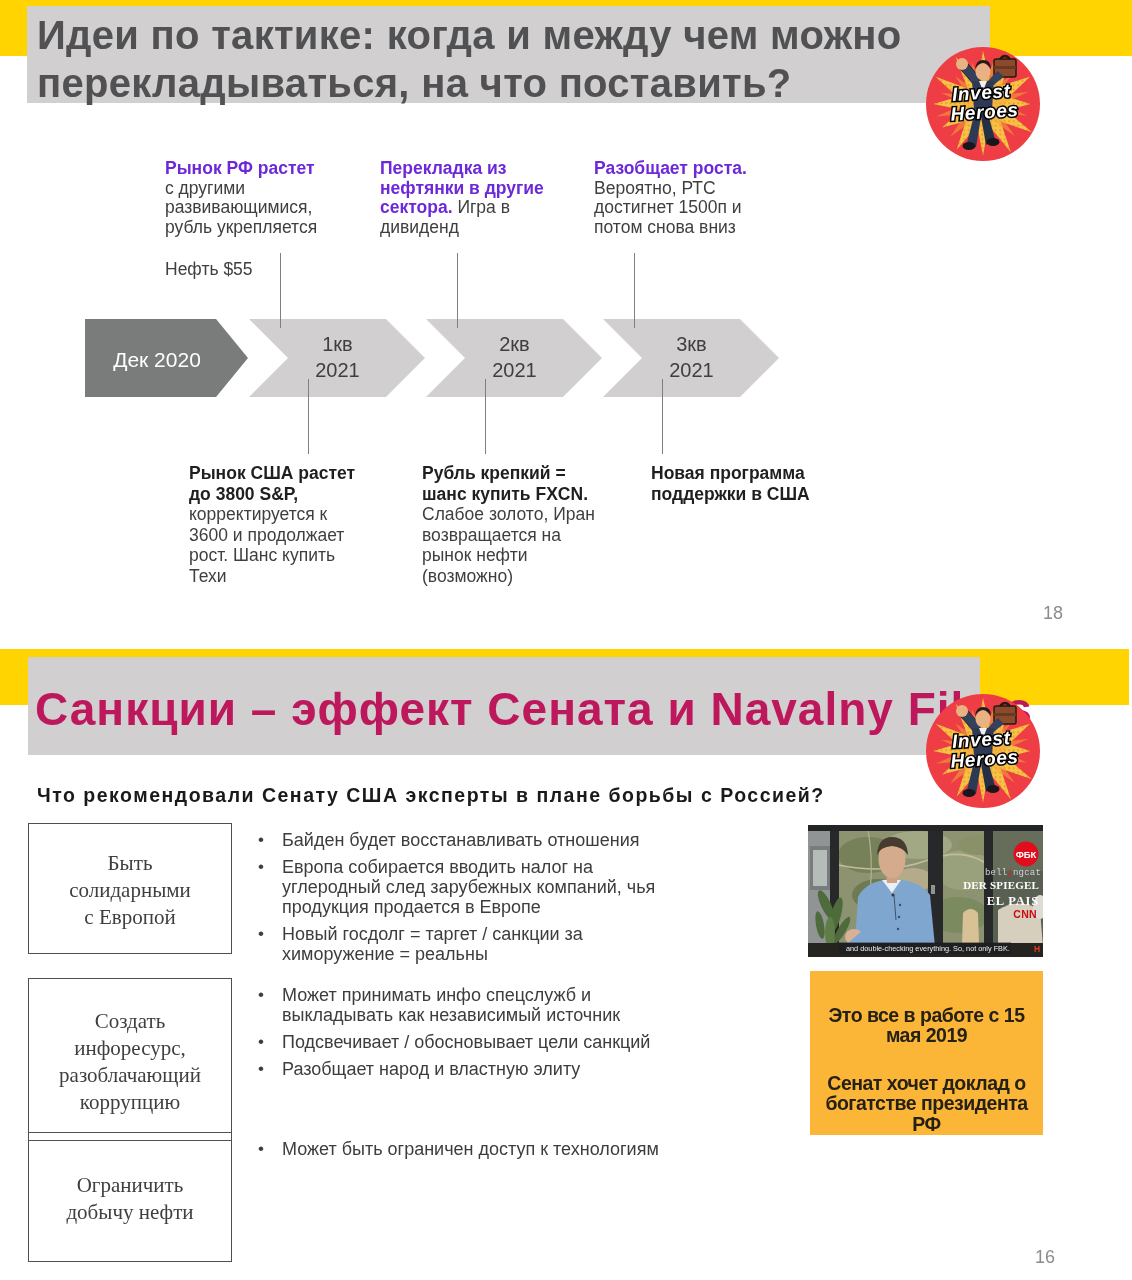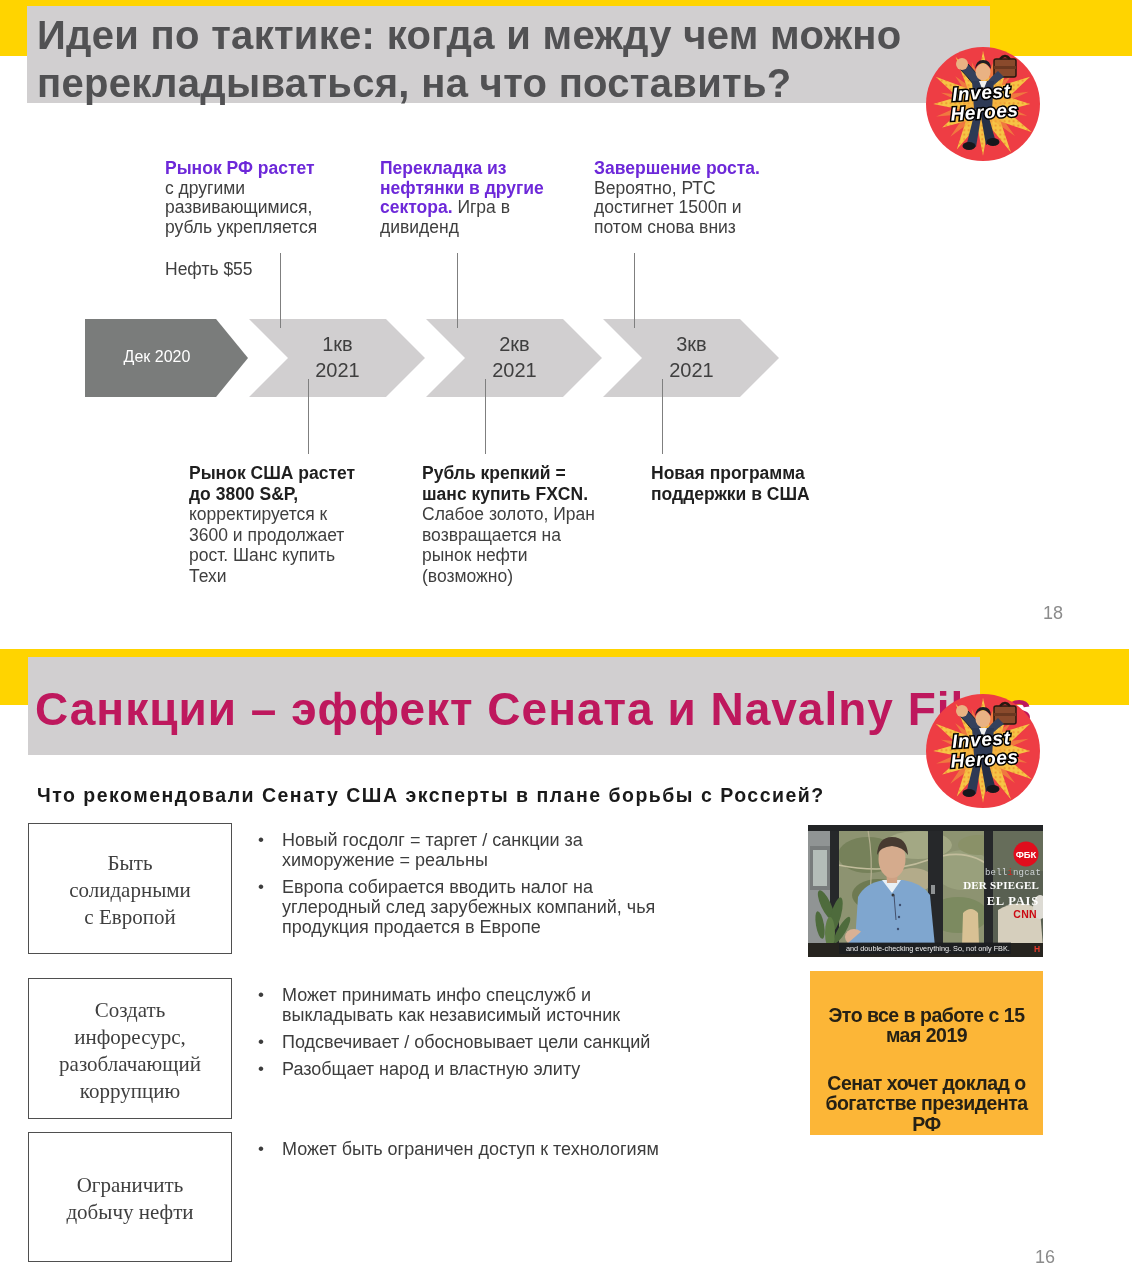--- a/index.html
+++ b/index.html
@@ -44,24 +44,24 @@
 <div id="ys1" class="abs"></div>
 <div id="gb1" class="abs"></div>
 <div id="title1" class="abs">Идеи по тактике: когда и между чем можно<br>перекладываться, на что поставить?</div>
 
 <div class="abs note" style="left:165px;top:159px;">
 <b>Рынок РФ растет</b><br>с другими<br>развивающимися,<br>рубль укрепляется</div>
 <div class="abs note" style="left:165px;top:260px;">Нефть $55</div>
 <div class="abs note" style="left:380px;top:159px;">
 <b>Перекладка из<br>нефтянки в другие<br>сектора.</b> Игра в<br>дивиденд</div>
 <div class="abs note" style="left:594px;top:159px;">
-<b>Завершение роста.</b><br>Вероятно, РТС<br>достигнет 1500п и<br>потом снова вниз</div>
+<b>Разобщает роста.</b><br>Вероятно, РТС<br>достигнет 1500п и<br>потом снова вниз</div>
 
 <div class="pent" style="left:85px;width:163px;">
-  <div style="width:163px;text-align:center;margin-top:29px;font-size:16px;color:#fff;padding-right:19px;box-sizing:border-box;">Дек 2020</div>
+  <div style="width:163px;text-align:center;margin-top:29px;font-size:21px;color:#fff;padding-right:19px;box-sizing:border-box;">Дек 2020</div>
 </div>
 <div class="chev" style="left:249px;">
     <div class="t">1кв<br>2021</div>
   </div>
 <div class="chev" style="left:426px;">
     <div class="t">2кв<br>2021</div>
   </div>
 <div class="chev" style="left:603px;">
     <div class="t">3кв<br>2021</div>
   </div>
@@ -81,26 +81,27 @@
 <b>Новая программа<br>поддержки в США</b></div>
 
 <div id="pnum1" class="abs" style="left:1043px;top:603px;">18</div>
 
 <div id="ys2" class="abs"></div>
 <div id="gb2" class="abs"></div>
 <div id="title2" class="abs">Санкции – эффект Сената и Navalny Films</div>
 <div id="head2" class="abs">Что рекомендовали Сенату США эксперты в плане борьбы с Россией?</div>
 
 <div class="lbox" style="top:823px;height:131px;">Быть<br>солидарными<br>с Европой</div>
-<div class="lbox" style="top:978px;height:141px;">Создать<br>инфоресурс,<br>разоблачающий<br>коррупцию</div>
+<div class="lbox" style="top:978px;height:163px;">Создать<br>инфоресурс,<br>разоблачающий<br>коррупцию</div>
 <div class="lbox" style="top:1132px;height:130px;">Ограничить<br>добычу нефти</div>
 
 <div class="bgroup" style="top:830px;">
+  <div class="bitem">Байден будет восстанавливать отношения</div>
+  <div class="bitem">Европа собирается вводить налог на<br>углеродный след зарубежных компаний, чья<br>продукция продается в Европе</div>
   <div class="bitem">Новый госдолг = таргет / санкции за<br>химоружение = реальны</div>
-  <div class="bitem">Европа собирается вводить налог на<br>углеродный след зарубежных компаний, чья<br>продукция продается в Европе</div>
 </div>
 <div class="bgroup" style="top:985px;">
   <div class="bitem">Может принимать инфо спецслужб и<br>выкладывать как независимый источник</div>
   <div class="bitem">Подсвечивает / обосновывает цели санкций</div>
   <div class="bitem">Разобщает народ и властную элиту</div>
 </div>
 <div class="bgroup" style="top:1139px;">
   <div class="bitem">Может быть ограничен доступ к технологиям</div>
 </div>
 

